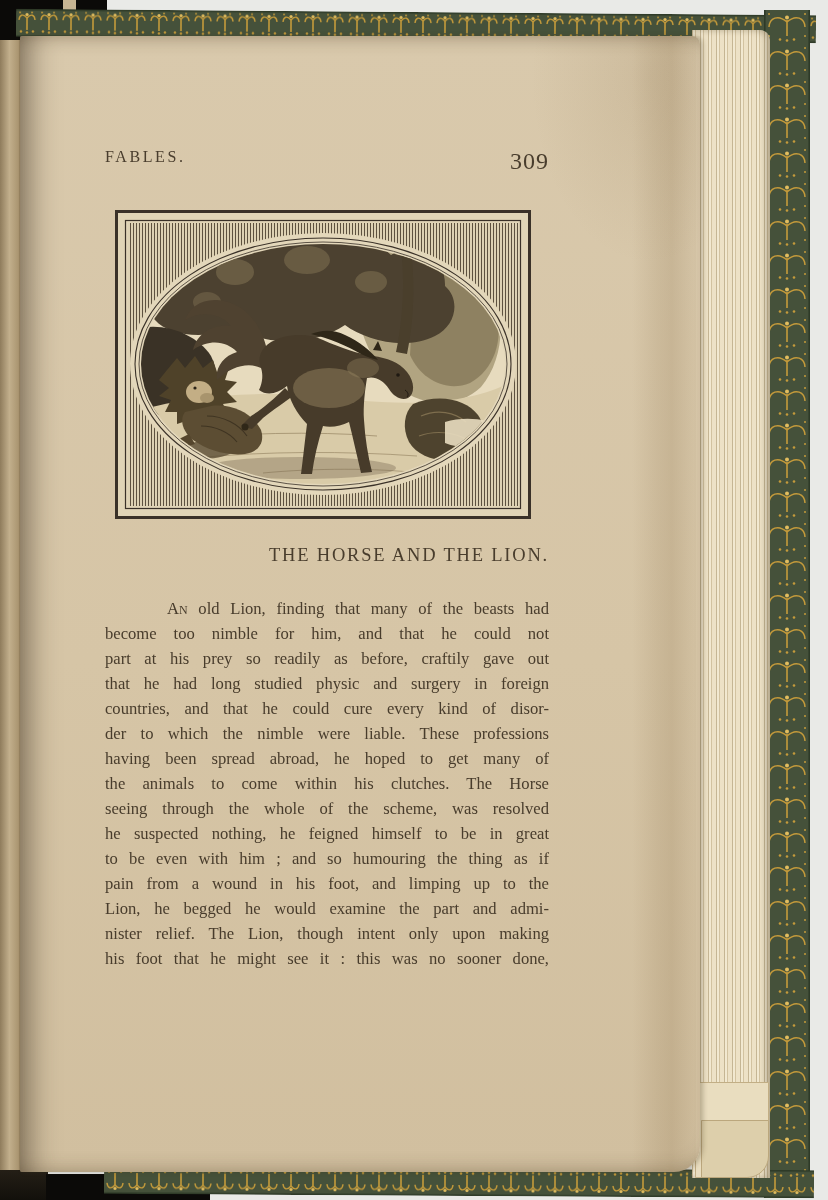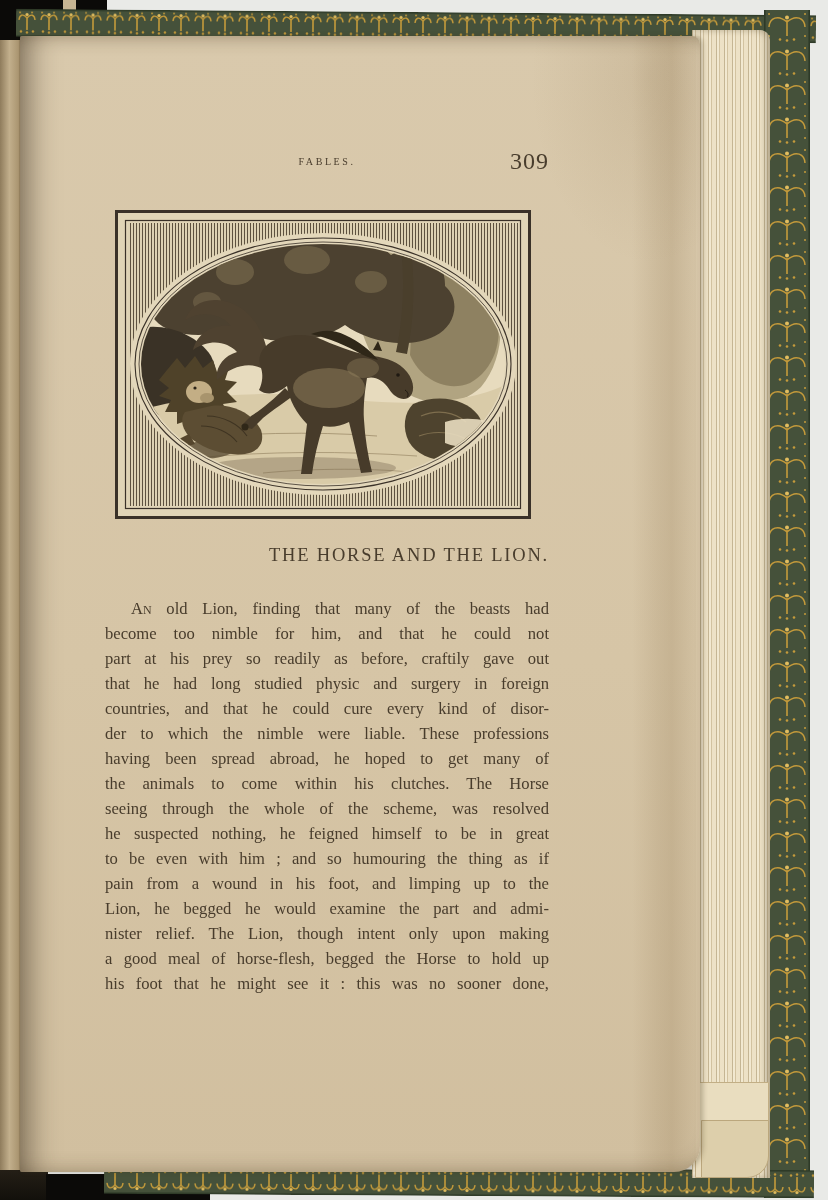--- a/index.html
+++ b/index.html
@@ -43,34 +43,34 @@
                  inset 0 -16px 20px -16px rgba(80,62,35,.3),
                  3px 0 5px rgba(70,55,30,.3);}
   .stain-band{left:612px;top:0;width:64px;height:100%;
       background:linear-gradient(90deg,rgba(125,98,58,0),rgba(125,98,58,.13) 40%,rgba(125,98,58,.18) 62%,rgba(125,98,58,.04));}
   .stain-top{left:510px;top:0;width:170px;height:230px;
       background:radial-gradient(ellipse at 70% 18%,rgba(125,98,58,.13),transparent 70%);}
 
   
   .ink{color:#493d2d;}
   .header-row{left:85px;top:112px;width:444px;height:30px;}
-  .running-header{position:absolute;left:0;width:100%;text-align:center;
-      font-size:10px;letter-spacing:2.6px;top:8px;}
+  .running-header{position:absolute;left:0;width:100%;text-align:left;
+      font-size:16px;letter-spacing:2.6px;top:0;}
   .page-number{position:absolute;right:0;top:0;font-size:24px;letter-spacing:1px;}
 
   .plate{left:95px;top:174px;}
 
   .fable-title{left:85px;top:509px;width:444px;text-align:right;
       font-size:18.5px;letter-spacing:1.8px;}
 
   .body-block{left:85px;top:560px;width:444px;}
   .body-line{font-size:16.6px;line-height:25px;height:25px;white-space:nowrap;
       text-align:justify;text-align-last:justify;color:#483c2c;}
   .body-line:first-child{text-indent:26px;}
-  .smallcaps{font-variant:small-caps;}
+  .smallcaps{font-variant:small-caps;margin-left:36px;}
 </style>
 </head>
 <body>
 
 <div class="stage">
 
   <div class="abs black-tl"></div>
   <div class="abs tl-sliver"></div>
   <div class="abs left-dark-col"></div>
   <div class="abs black-bl"></div>
@@ -222,18 +222,17 @@
         <div class="body-line">countries, and that he could cure every kind of disor-</div>
         <div class="body-line">der to which the nimble were liable.  These professions</div>
         <div class="body-line">having been spread abroad, he hoped to get many of</div>
         <div class="body-line">the animals to come within his clutches.  The Horse</div>
         <div class="body-line">seeing through the whole of the scheme, was resolved</div>
         <div class="body-line">he suspected nothing, he feigned himself to be in great</div>
         <div class="body-line">to be even with him ; and so humouring the thing as if</div>
         <div class="body-line">pain from a wound in his foot, and limping up to the</div>
         <div class="body-line">Lion, he begged he would examine the part and admi-</div>
         <div class="body-line">nister relief.  The Lion, though intent only upon making</div>
-        <div class="body-line">a good meal of horse-flesh, begged the Horse to hold up</div>
         <div class="body-line">his foot that he might see it :  this was no sooner done,</div>
       </div>
   </div>
 
 </div>
 
 </body></html>

